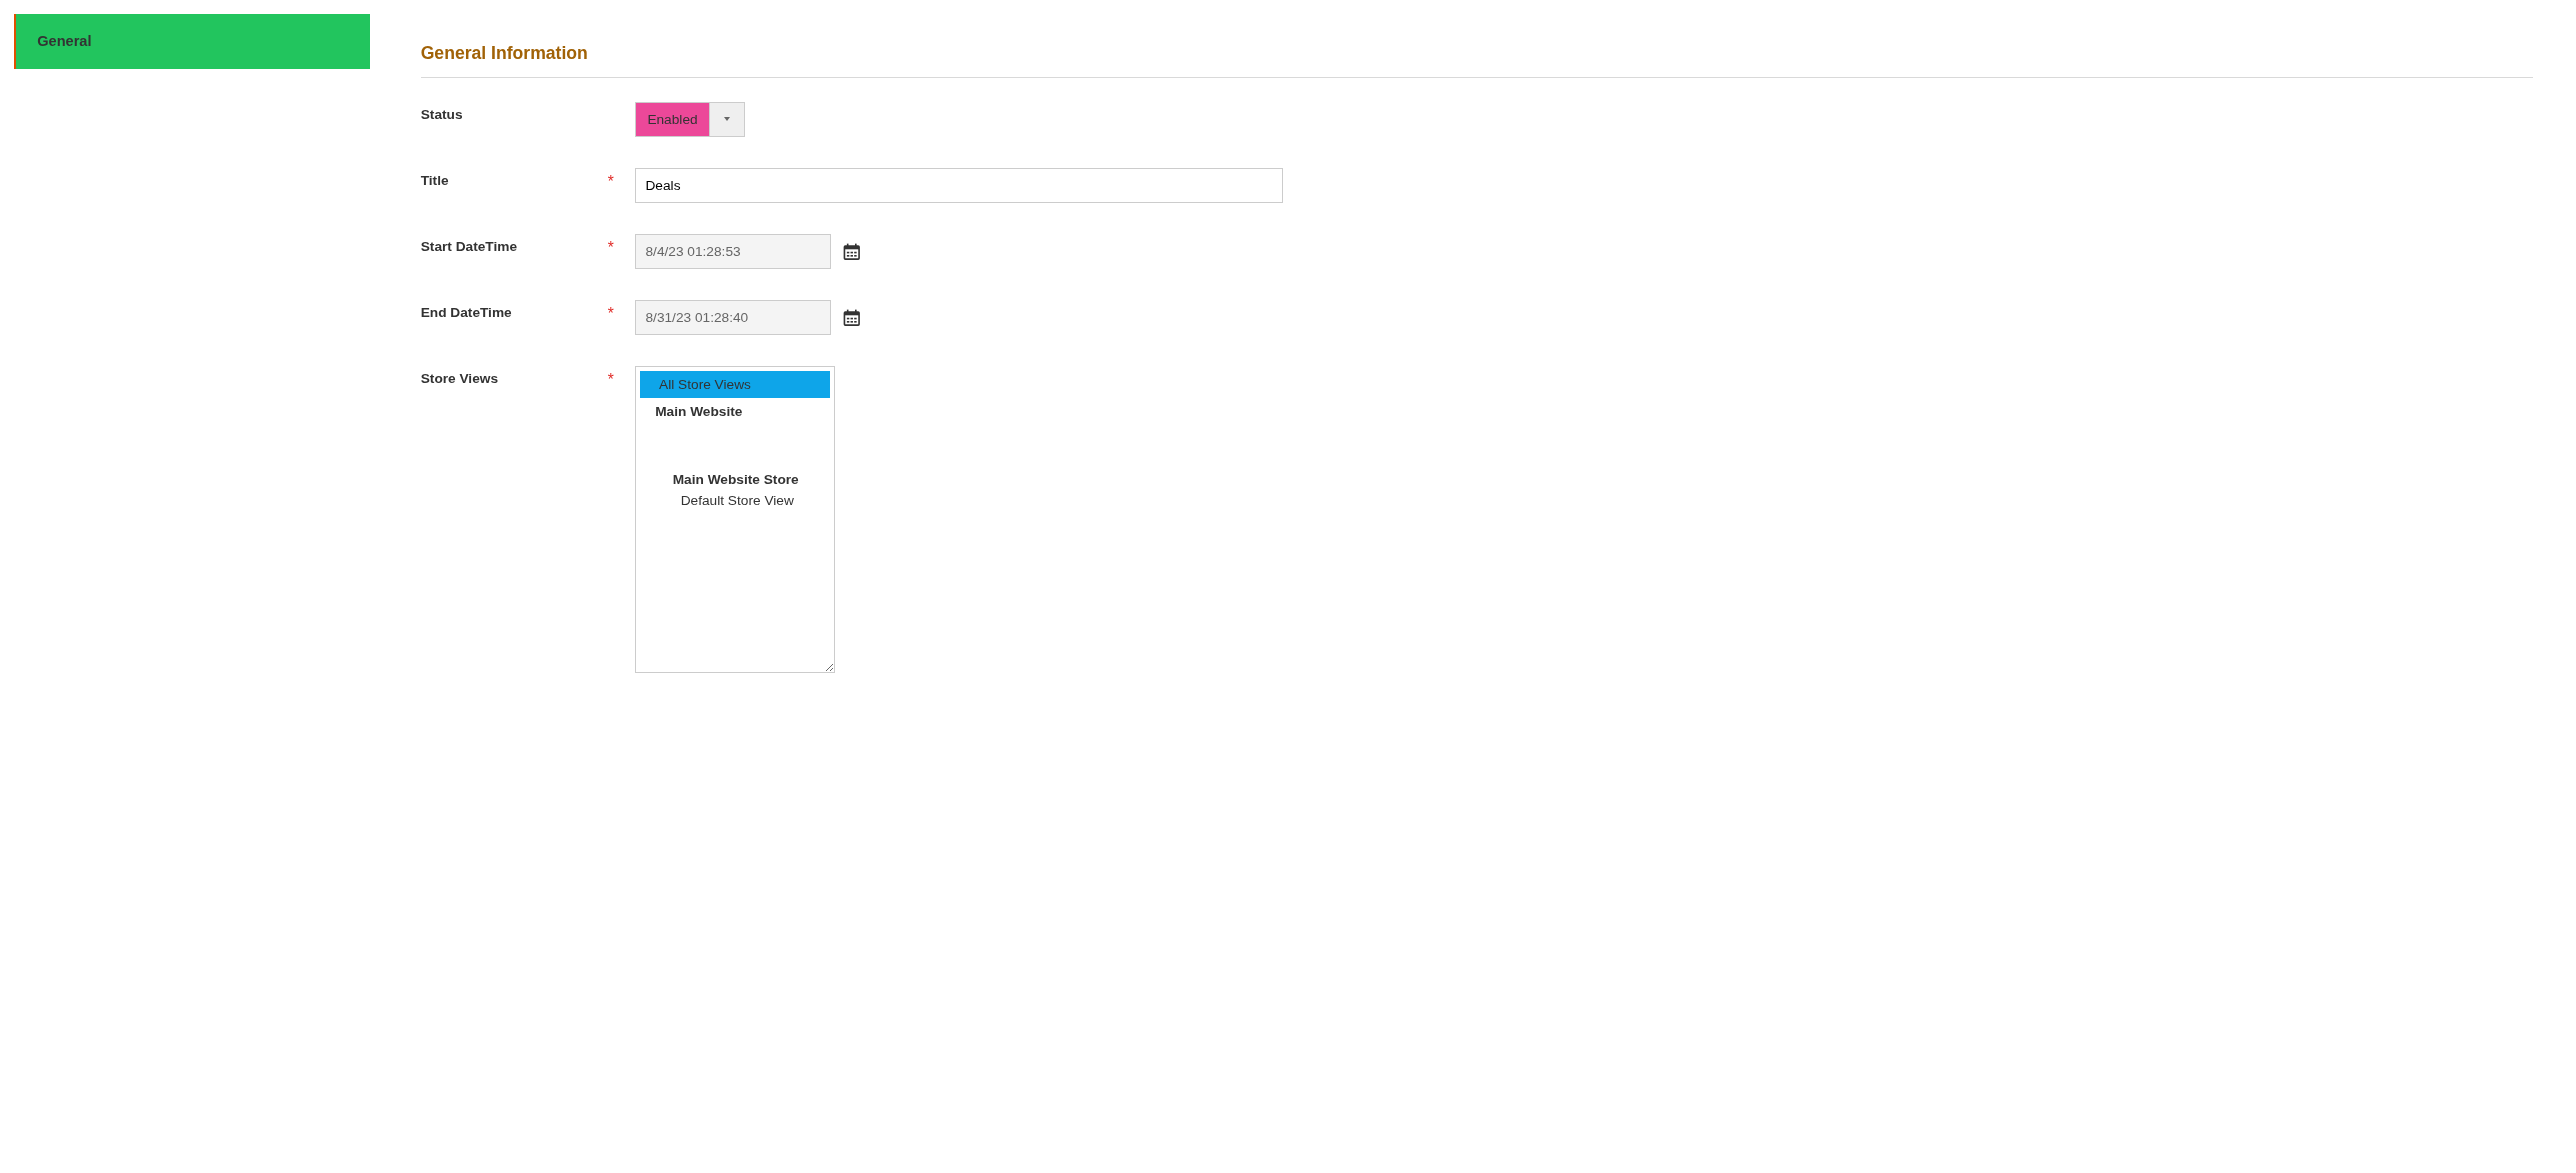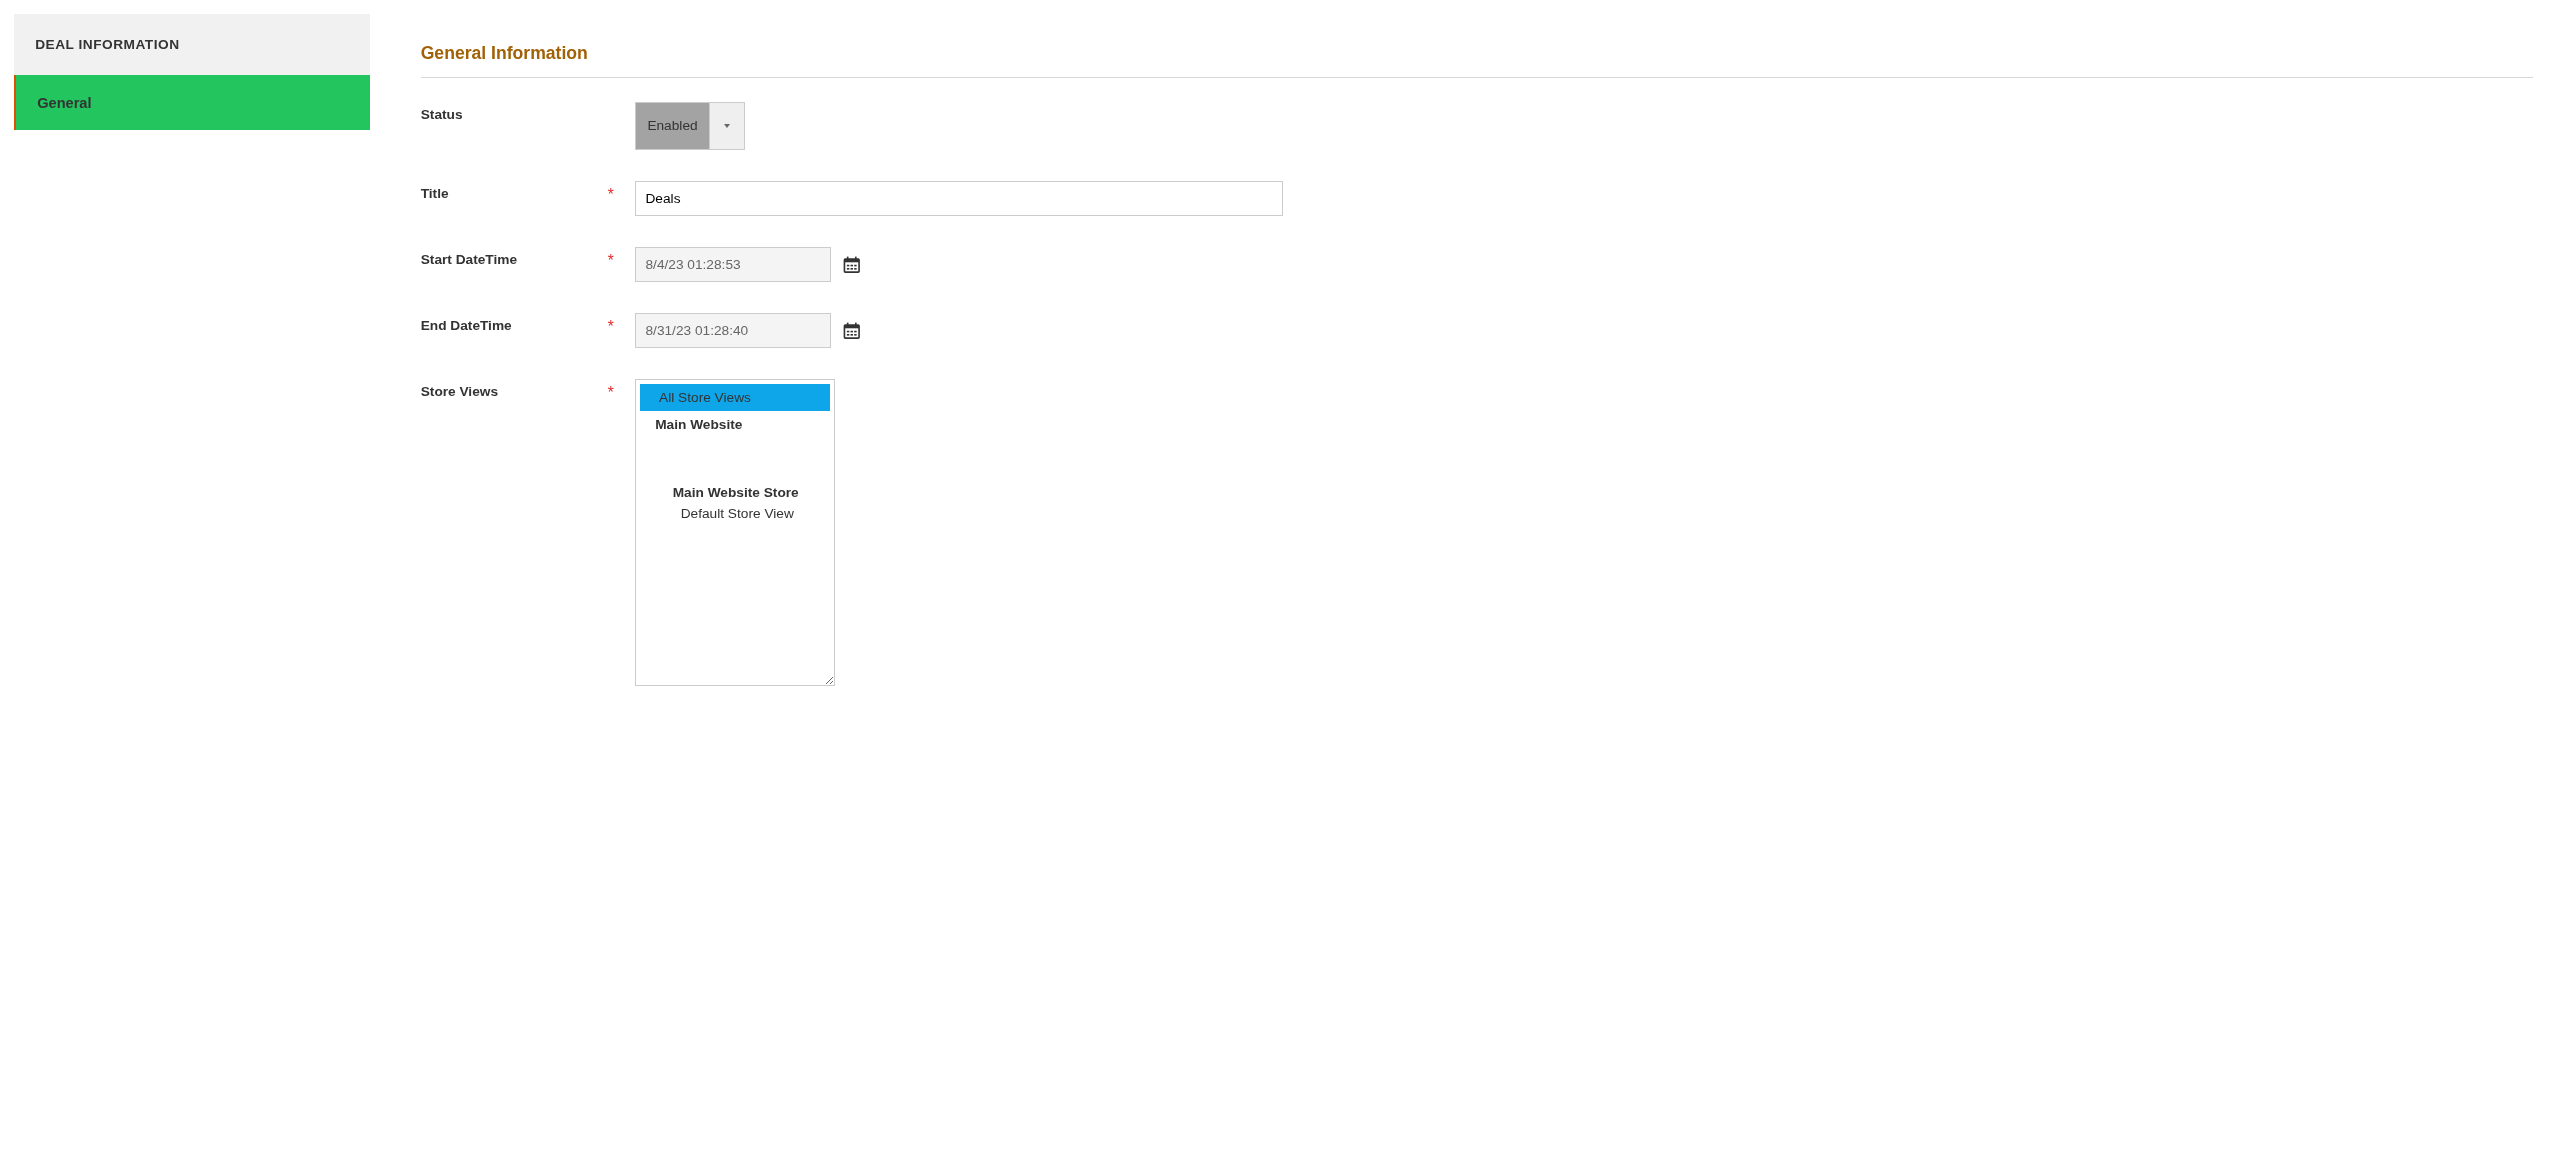--- a/index.html
+++ b/index.html
@@ -92,22 +92,22 @@
     flex: 1;
     display: flex;
     align-items: center;
     gap: 11.7px;
   }
 
   
   .toggle {
     display: inline-flex;
     border: 1px solid #ccc;
-    height: 48px;
-    background: #a3a3a3;
+    height: 35px;
+    background: #ec4899;
   }
   .toggle-text {
     padding: 0 11.7px;
     display: flex;
     align-items: center;
     font-size: 13.7px;
   }
   .toggle-btn {
     width: 35px;
     background: #efefef;
@@ -179,21 +179,20 @@
     padding-left: 45px;
     font-weight: 400;
   }
 </style>
 </head>
 <body>
 
 <div class="page">
 
   <aside class="sidebar">
-    <div class="sidebar-header">DEAL INFORMATION</div>
 
     <div class="sidebar-item active">
       <span>General</span>
     </div>
 
   </aside>
 
   <main class="main">
 
     <div class="section-title">General Information</div>

